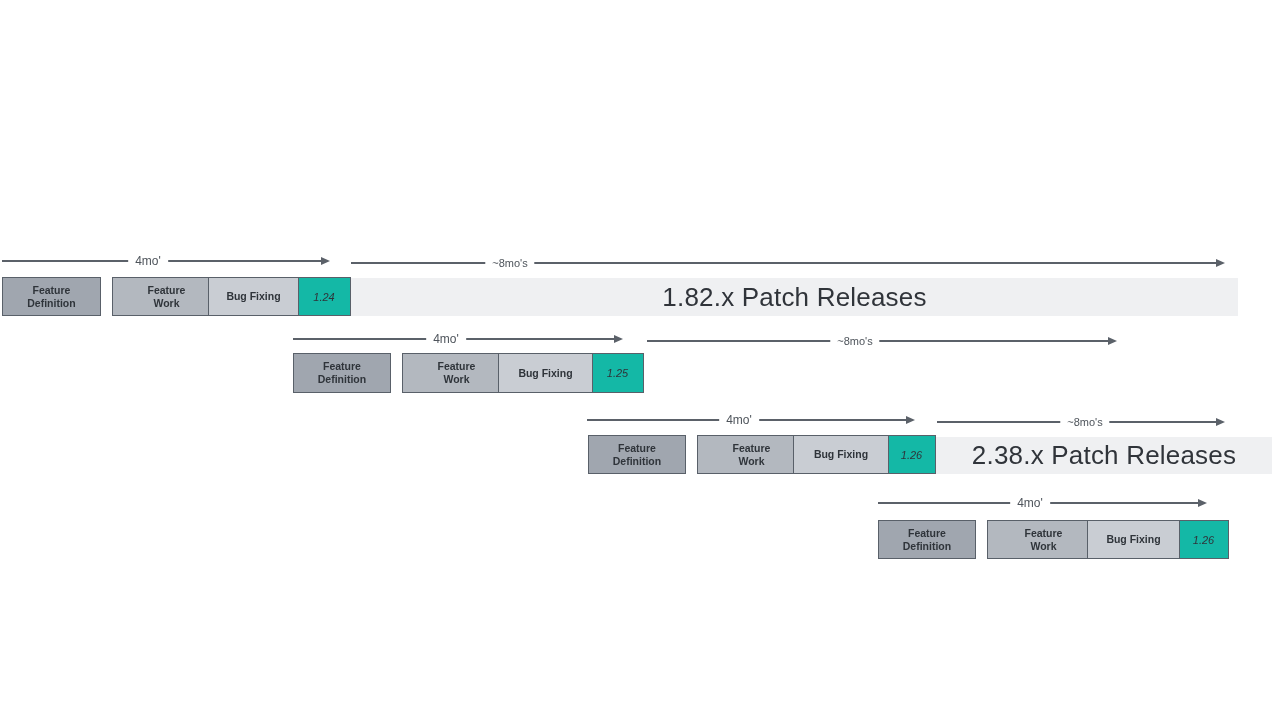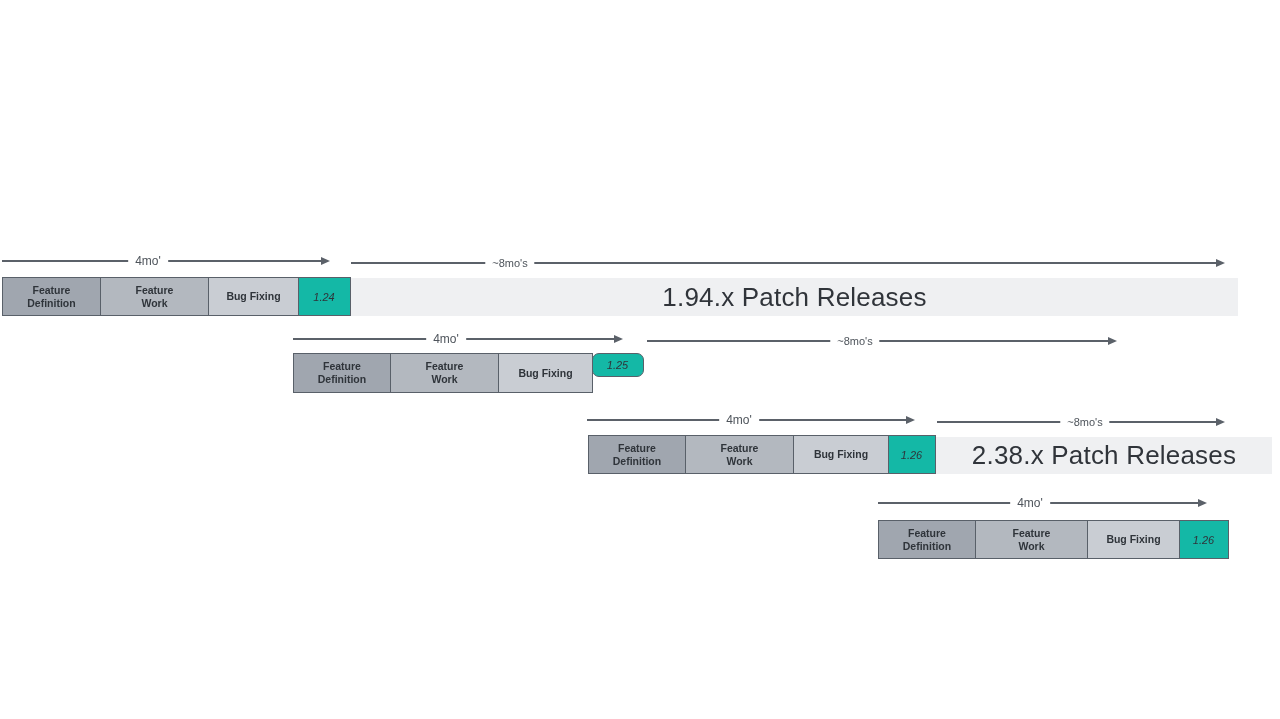--- a/index.html
+++ b/index.html
@@ -24,21 +24,21 @@
   }
 
   
   .pbox{
     position:absolute;box-sizing:border-box;border:1.5px solid #596069;
     display:flex;align-items:center;justify-content:center;text-align:center;
     color:#2f343a;font-size:10.5px;font-weight:700;line-height:1.2;
   }
   .pbox .wrap{width:58px;}
   .fill-def{background:#a0a6af;}
-  .fill-work{background:#b3b8bf;}
+  .fill-work{background:#b3b8bf;margin-left:12px;}
   .fill-bug{background:#c9cdd3;text-align:center;}
   .vbox{
     position:absolute;box-sizing:border-box;border:1.5px solid #596069;background:#14b8a6;
     display:flex;align-items:center;justify-content:center;
     color:#2f343a;font-size:11px;font-weight:400;font-style:italic;
   }
 
   
   .patchbar{
     position:absolute;background:#eff0f2;
@@ -67,21 +67,21 @@
   <div class="pbox fill-work" style="left:99.5px;top:277px;width:110px;height:39px;">
     <span class="wrap">Feature Work</span>
   </div>
   <div class="pbox fill-bug" style="left:208px;top:277px;width:91px;height:39px;">
     <span class="wrap">Bug Fixing</span>
   </div>
   <div class="vbox" style="left:297.5px;top:277px;width:53px;height:39px;">
     <span>1.24</span>
   </div>
   <div class="patchbar" style="left:351px;top:278px;width:887px;height:38px;">
-    <span>1.94.x Patch Releases</span>
+    <span>1.82.x Patch Releases</span>
   </div>
 
   <div class="arrow" style="left:293px;top:332px;width:330px;">
     <div class="shaft"></div>
     <div class="head"></div>
     <div class="albl" style="left:153px;">4mo'</div>
   </div>
   <div class="arrow" style="left:647px;top:334px;width:470px;">
     <div class="shaft"></div>
     <div class="head"></div>
@@ -89,21 +89,21 @@
   </div>
   <div class="pbox fill-def" style="left:293px;top:353px;width:98px;height:40px;">
     <span class="wrap">Feature Definition</span>
   </div>
   <div class="pbox fill-work" style="left:389.5px;top:353px;width:110px;height:40px;">
     <span class="wrap">Feature Work</span>
   </div>
   <div class="pbox fill-bug" style="left:498px;top:353px;width:95px;height:40px;">
     <span class="wrap">Bug Fixing</span>
   </div>
-  <div class="vbox" style="left:591.5px;top:353px;width:52px;height:24px;border-radius:7px;">
+  <div class="vbox" style="left:591.5px;top:353px;width:52px;height:40px;">
     <span>1.25</span>
   </div>
 
   <div class="arrow" style="left:587px;top:413px;width:328px;">
     <div class="shaft"></div>
     <div class="head"></div>
     <div class="albl" style="left:152px;">4mo'</div>
   </div>
   <div class="arrow" style="left:937px;top:415px;width:288px;">
     <div class="shaft"></div>

